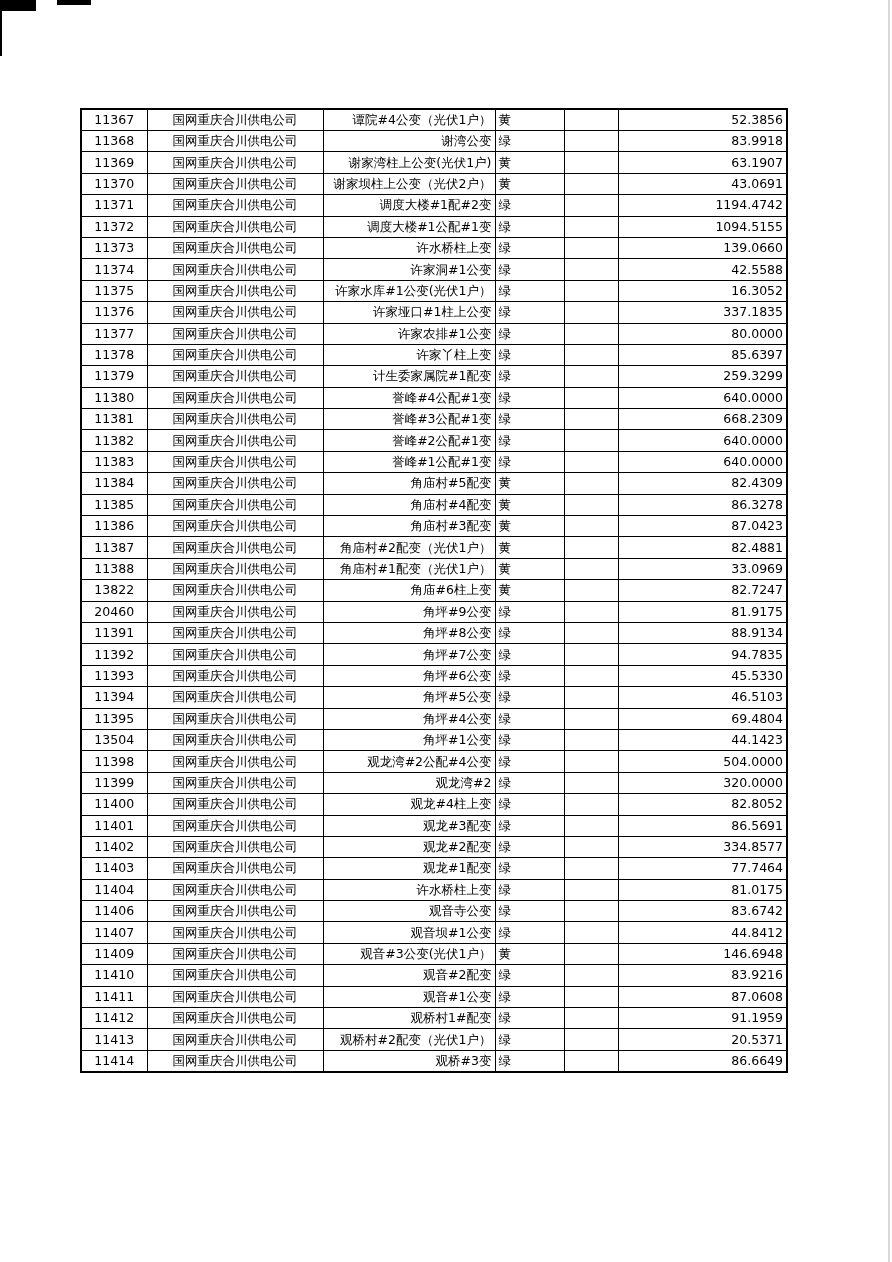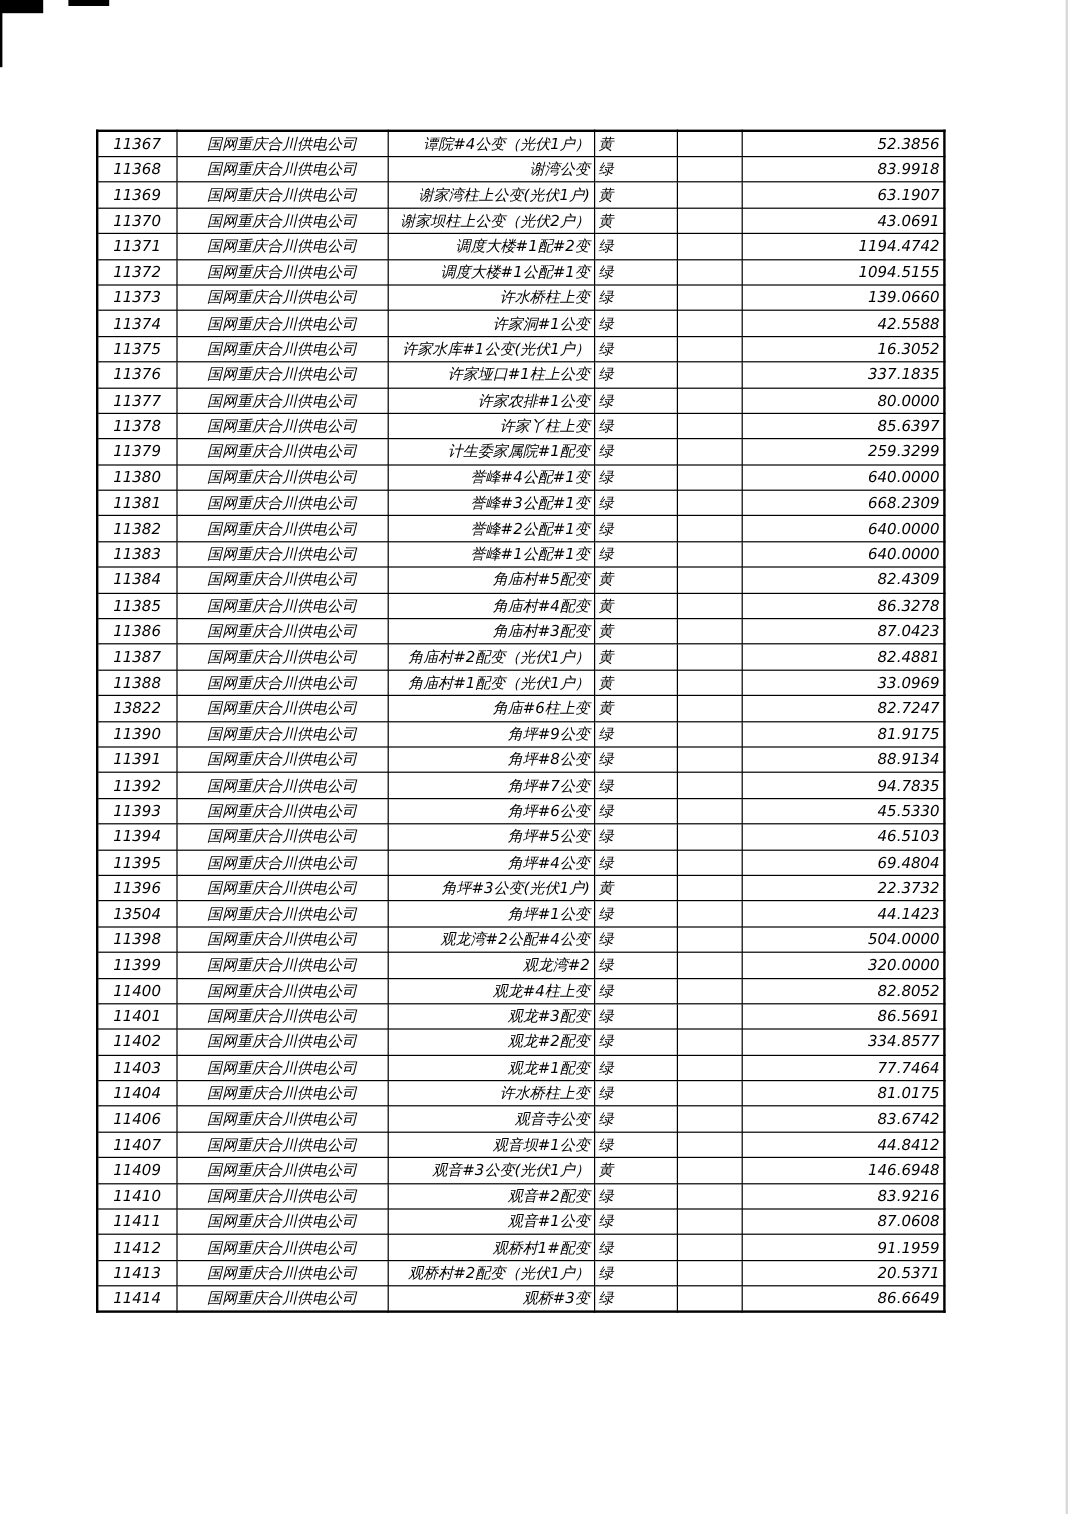--- a/index.html
+++ b/index.html
@@ -25,21 +25,21 @@
   }
   table.main td{
     border:1px solid #000;
     font-size:12.5px;
     line-height:20px;
     padding:0 3px;
     overflow:hidden;
     white-space:nowrap;
     vertical-align:middle;
   }
-  table.main tr{height:21.4px;font-style:italic;}
+  table.main tr{height:21.4px;}
   td.col-id{text-align:center;font-size:13px;}
   td.col-company{text-align:center;}
   td.col-name{text-align:right;}
   td.col-status{text-align:left;}
   td.col-spare{text-align:left;}
   td.col-value{text-align:right;padding-right:45px;font-size:13px;}
 </style>
 </head>
 <body>
 
@@ -236,21 +236,21 @@
       </tr>
       <tr>
         <td class="col-id">13822</td>
         <td class="col-company">国网重庆合川供电公司</td>
         <td class="col-name">角庙#6柱上变</td>
         <td class="col-status">黄</td>
         <td class="col-spare"></td>
         <td class="col-value">82.7247</td>
       </tr>
       <tr>
-        <td class="col-id">11390</td>
+        <td class="col-id">20460</td>
         <td class="col-company">国网重庆合川供电公司</td>
         <td class="col-name">角坪#9公变</td>
         <td class="col-status">绿</td>
         <td class="col-spare"></td>
         <td class="col-value">81.9175</td>
       </tr>
       <tr>
         <td class="col-id">11391</td>
         <td class="col-company">国网重庆合川供电公司</td>
         <td class="col-name">角坪#8公变</td>
@@ -282,28 +282,20 @@
         <td class="col-spare"></td>
         <td class="col-value">46.5103</td>
       </tr>
       <tr>
         <td class="col-id">11395</td>
         <td class="col-company">国网重庆合川供电公司</td>
         <td class="col-name">角坪#4公变</td>
         <td class="col-status">绿</td>
         <td class="col-spare"></td>
         <td class="col-value">69.4804</td>
-      </tr>
-      <tr>
-        <td class="col-id">11396</td>
-        <td class="col-company">国网重庆合川供电公司</td>
-        <td class="col-name">角坪#3公变(光伏1户)</td>
-        <td class="col-status">黄</td>
-        <td class="col-spare"></td>
-        <td class="col-value">22.3732</td>
       </tr>
       <tr>
         <td class="col-id">13504</td>
         <td class="col-company">国网重庆合川供电公司</td>
         <td class="col-name">角坪#1公变</td>
         <td class="col-status">绿</td>
         <td class="col-spare"></td>
         <td class="col-value">44.1423</td>
       </tr>
       <tr>

